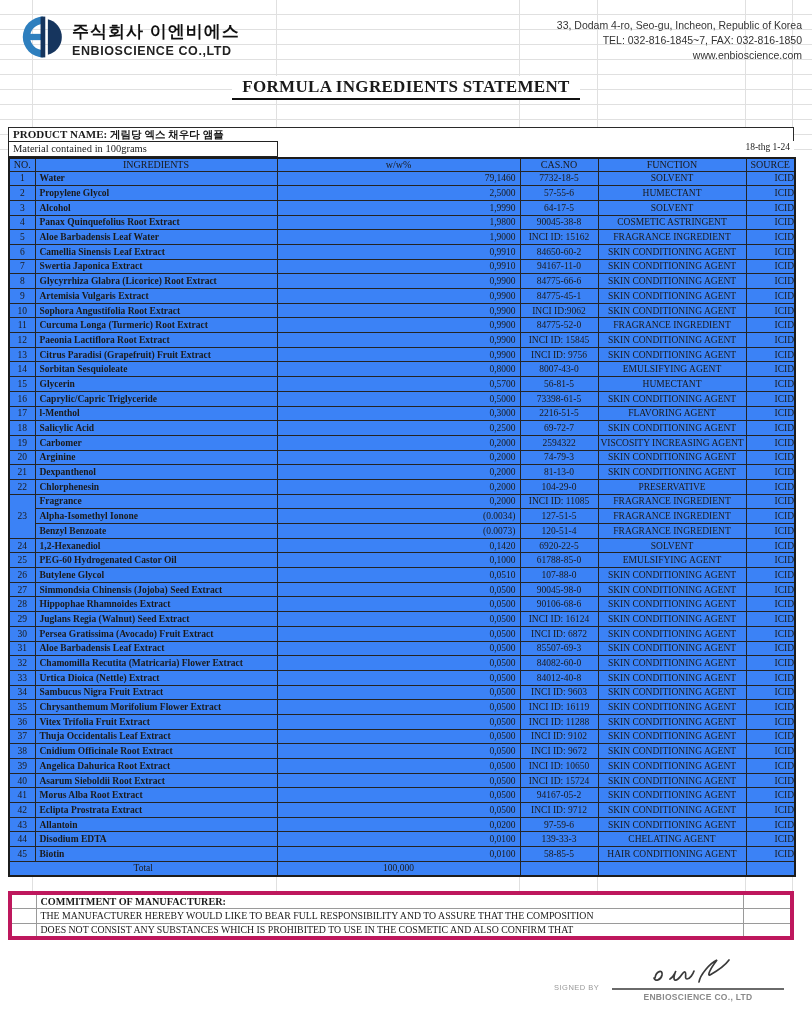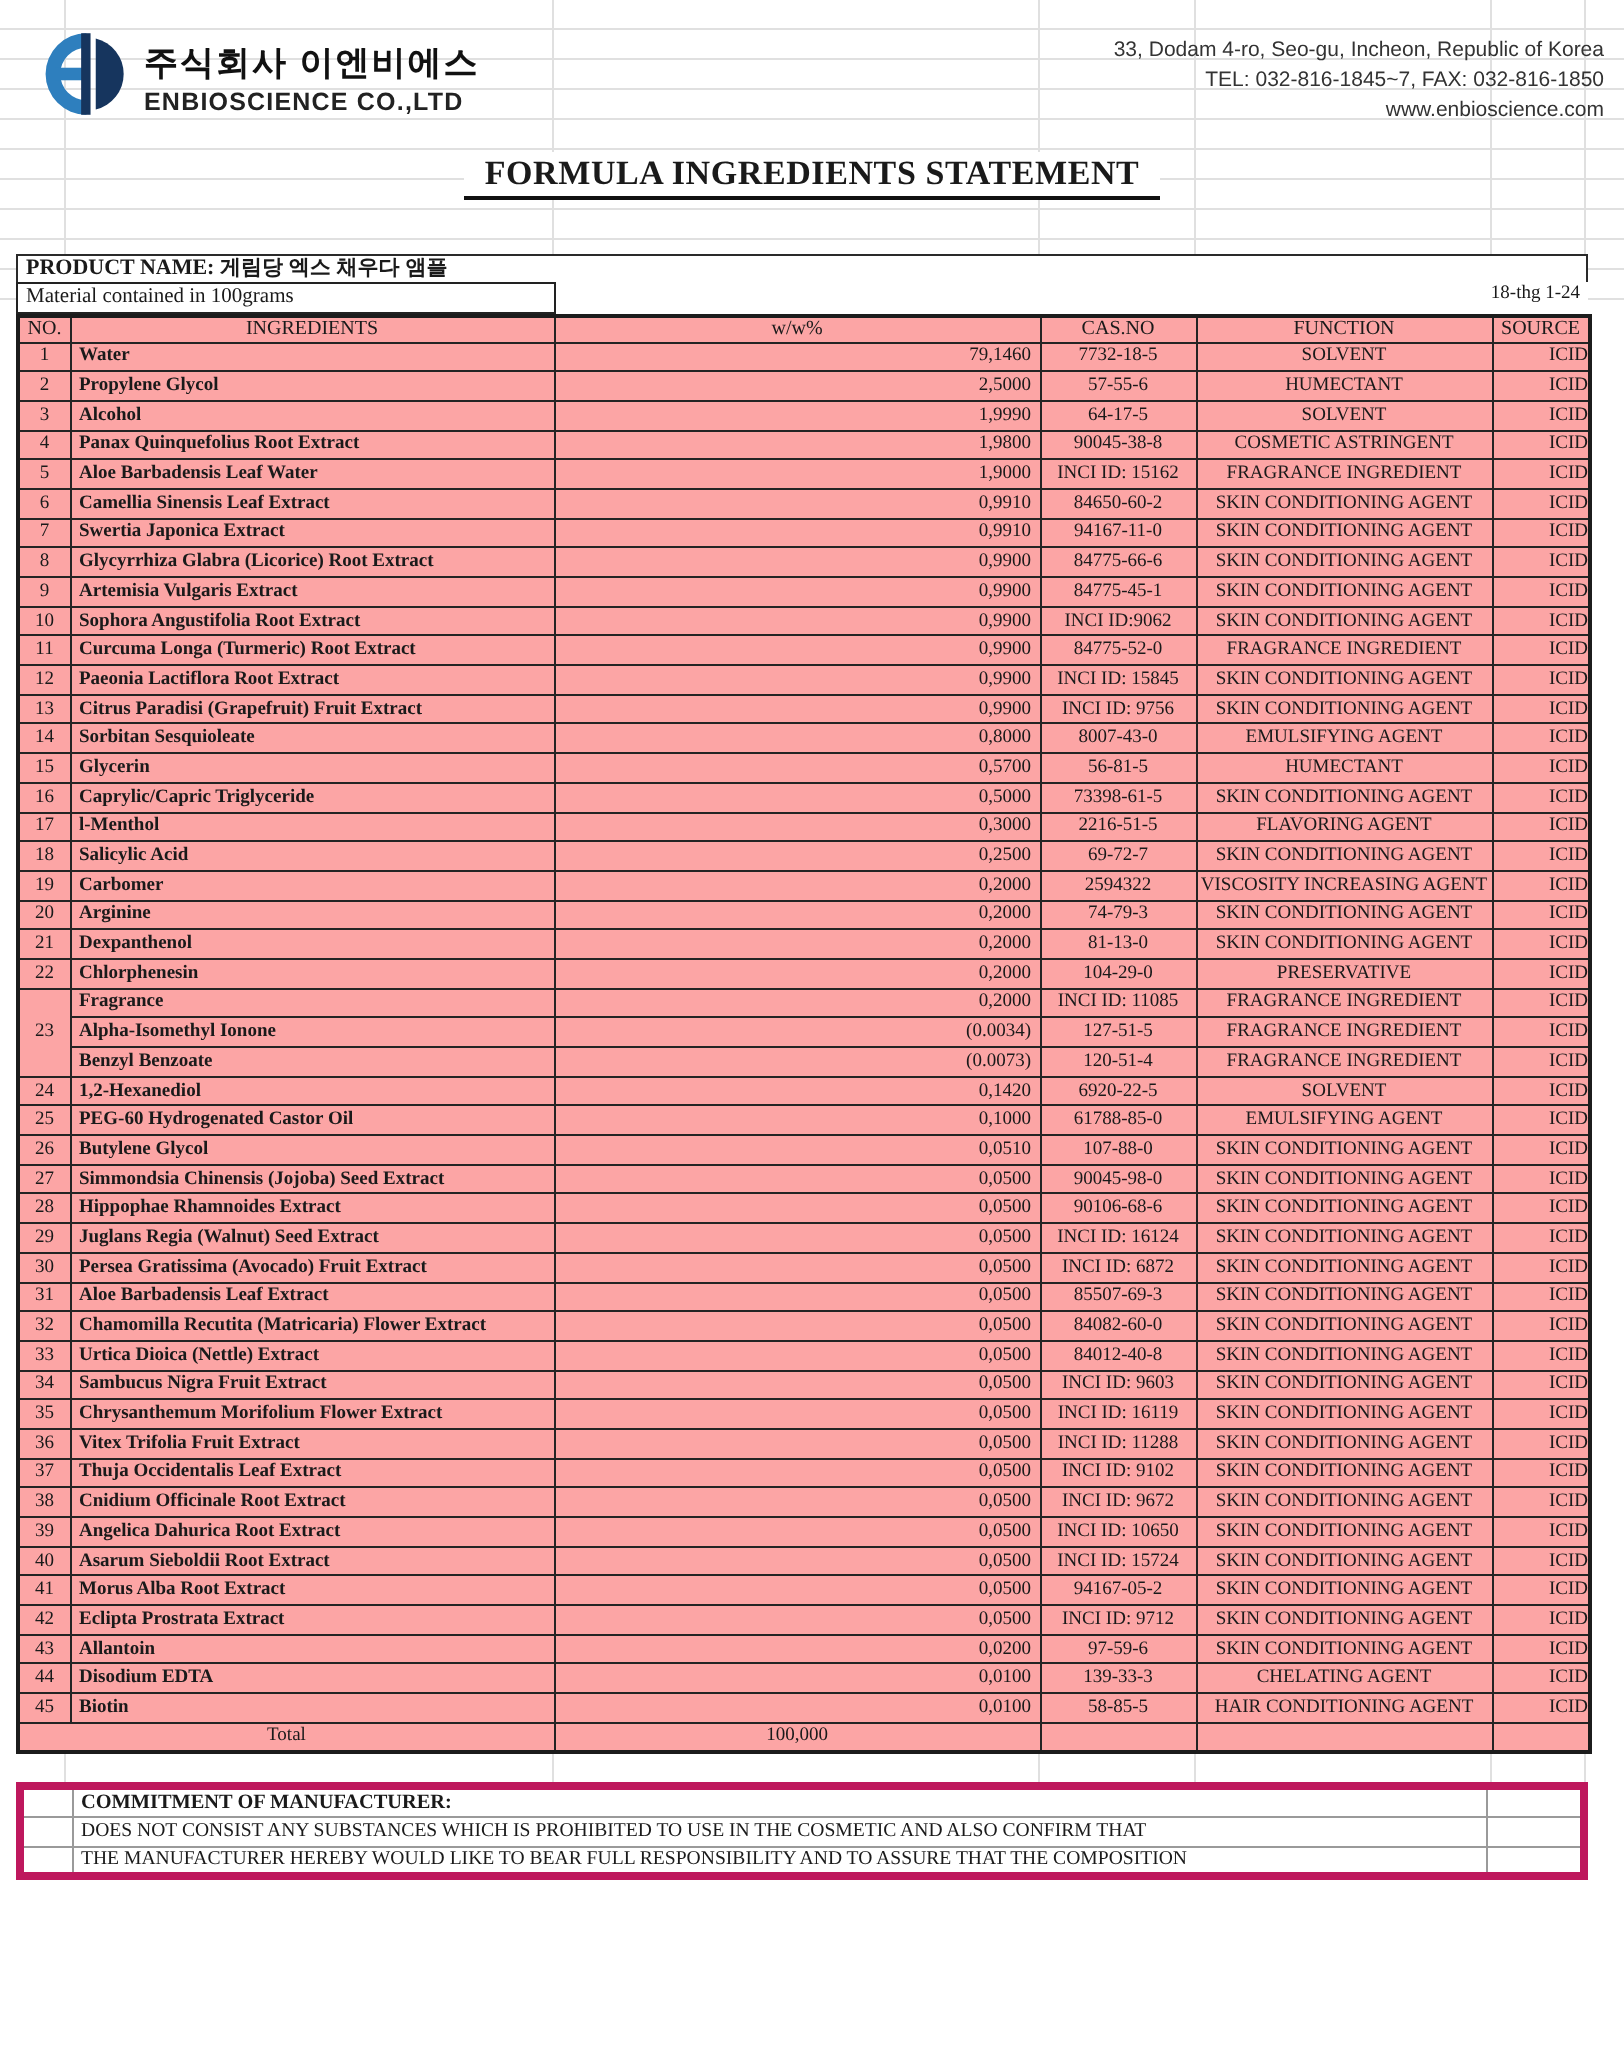--- a/index.html
+++ b/index.html
@@ -54,21 +54,21 @@
   .product-row .kr { font-family:"Liberation Sans", sans-serif; font-size:10.5px; }
   .material-row { position:absolute; left:8px; top:141px; width:786px; height:16px; background:#fff; }
   .material-box {
     position:absolute; left:0; top:0; width:270px; height:16px;
     border:1.5px solid #222; font-size:10.5px; line-height:13px; padding-left:4px; background:#fff;
   }
   .date-code { position:absolute; right:4px; top:1px; font-size:9.5px; }
   
   table.ingredients {
     position:absolute; left:8px; top:157px; width:786px;
-    border-collapse:collapse; table-layout:fixed; background:#fca5a5;
+    border-collapse:collapse; table-layout:fixed; background:#3b82f6;
     border:2px solid #1c1c1c;
   }
   table.ingredients th, table.ingredients td {
     border:1px solid #242424; overflow:hidden; white-space:nowrap;
   }
   table.ingredients th { height:13px; font-size:10px; font-weight:normal; text-align:center; }
   table.ingredients td { height:14.7px; font-size:9.5px; line-height:10px; }
   td.c-no { text-align:center; font-size:9px; }
   td.c-ing { padding-left:4px;font-weight:bold; }
   td.c-ww { text-align:right; padding-right:4px; }
@@ -550,24 +550,36 @@
 
   <table class="commitment">
     <tbody>
         <tr class="cm-head">
       <td class="cm-no"></td>
       <td class="cm-text">COMMITMENT OF MANUFACTURER:</td>
       <td class="cm-end"></td>
     </tr>
     <tr>
       <td class="cm-no"></td>
-      <td class="cm-text">DOES NOT CONSIST ANY SUBSTANCES WHICH IS PROHIBITED TO USE IN THE COSMETIC AND ALSO CONFIRM THAT</td>
+      <td class="cm-text">THE MANUFACTURER HEREBY WOULD LIKE TO BEAR FULL RESPONSIBILITY AND TO ASSURE THAT THE COMPOSITION</td>
       <td class="cm-end"></td>
     </tr>
     <tr>
       <td class="cm-no"></td>
-      <td class="cm-text">THE MANUFACTURER HEREBY WOULD LIKE TO BEAR FULL RESPONSIBILITY AND TO ASSURE THAT THE COMPOSITION</td>
+      <td class="cm-text">DOES NOT CONSIST ANY SUBSTANCES WHICH IS PROHIBITED TO USE IN THE COSMETIC AND ALSO CONFIRM THAT</td>
       <td class="cm-end"></td>
     </tr>
   </tbody>
     </table>
 
+  <div class="signature">
+    <span class="sig-label">SIGNED BY</span>
+    <div class="sig-block">
+      <span>
+        <svg width="130" height="36" viewBox="0 0 130 36">
+          <path d="M22 26 c1 -7 8 -9 7 -3 c-1 5 -7 7 -8 3 m16 1 c4 -2 7 -11 5 -6 c-2 6 -1 9 3 6 c4 -3 5 -8 7 -7 c2 1 -1 7 2 7 c3 0 6 -5 7 -8 m5 11 c1 -7 11 -19 18 -22 c-7 9 -10 16 -7 15 c7 -4 14 -8 19 -15" stroke="#3a3a3a" stroke-width="1.7" fill="none" stroke-linecap="round"></path>
+        </svg>
+      </span>
+      <div class="sig-line"></div>
+      <div class="sig-company">ENBIOSCIENCE CO., LTD</div>
+    </div>
+  </div>
 </div>
 
 </body></html>

